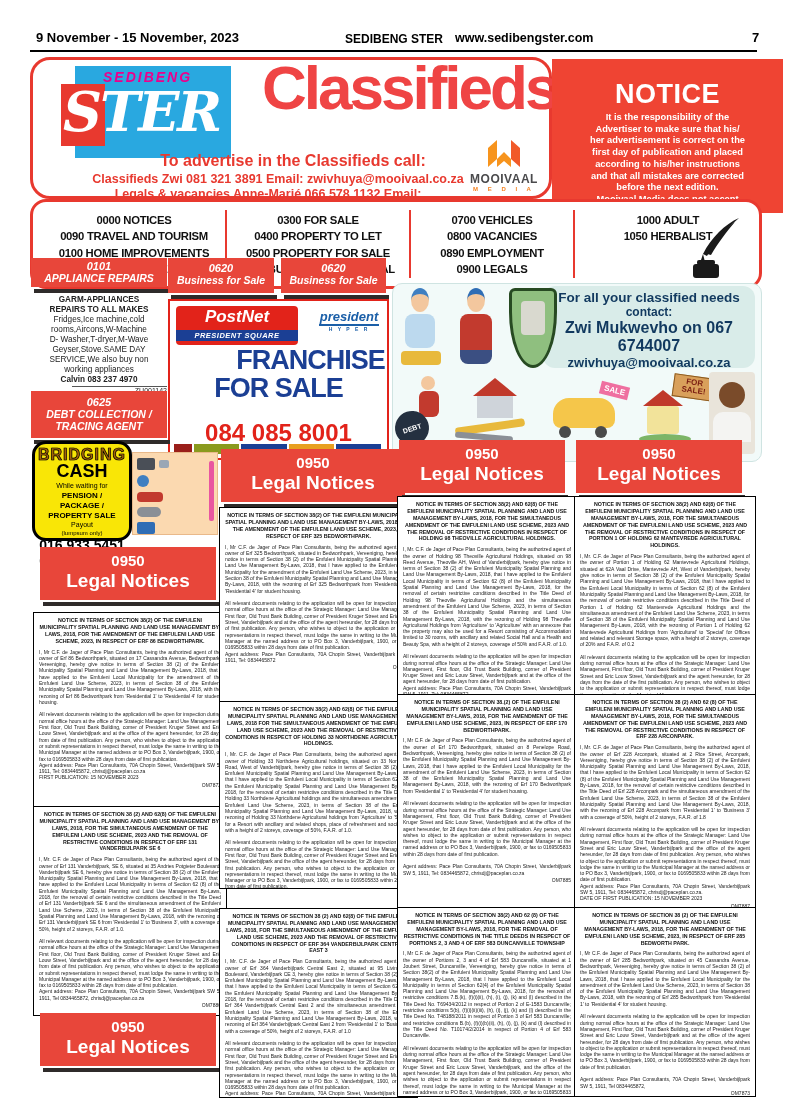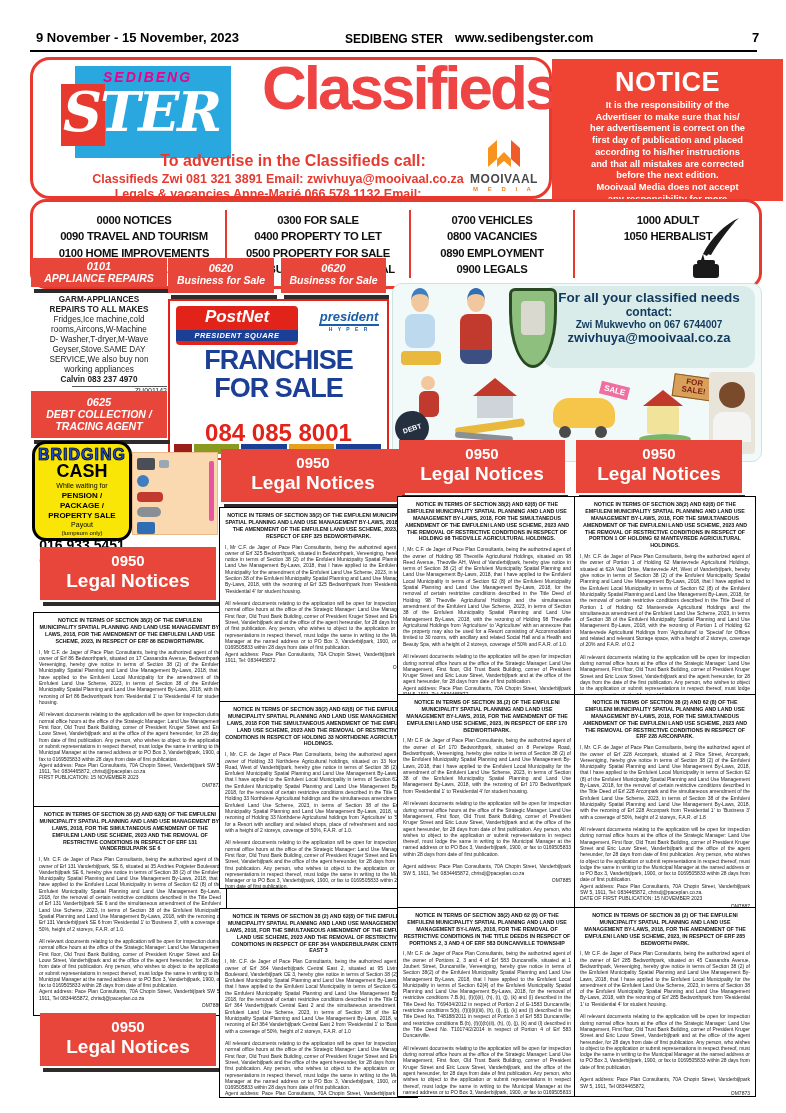--- a/index.html
+++ b/index.html
@@ -22,40 +22,40 @@
   .adv-call{position:absolute;left:60px;top:92px;width:400px;text-align:center;font-size:16px;
             font-weight:bold;color:#e8392f;}
   .contact1{position:absolute;left:30px;top:112px;width:430px;text-align:center;font-size:12.5px;
             font-weight:bold;color:#e8392f;}
   .contact2{position:absolute;left:0px;top:127px;width:470px;text-align:center;font-size:12.5px;
             font-weight:bold;color:#e8392f;}
   .moov{position:absolute;right:8px;bottom:4px;width:74px;text-align:center;}
   .moov .mname{font-size:12px;font-weight:bold;color:#4a4a4c;letter-spacing:.5px;}
   .moov .mmedia{font-size:6px;color:#f58220;letter-spacing:4px;font-weight:bold;}
   
-  .noticebox{background:#ef4433;color:#fff;text-align:center;padding-top:8px;}
+  .noticebox{background:#ef4433;color:#fff;text-align:center;padding-top:20px;}
   .noticebox .nt{font-size:27px;font-weight:bold;letter-spacing:.5px;}
   .noticebox .nb{font-size:9.3px;font-weight:bold;line-height:1.26;white-space:pre-line;margin-top:2px;}
   
   .indexbox{border:3px solid #e8392f;border-radius:16px;background:#fff;text-align:center;}
   .idxcol{position:absolute;top:8px;bottom:8px;border-right:2px solid #e8392f;padding:2px 0 0 10px;}
   .idxcol.last{border-right:none;}
   .idxcol div{font-size:11.3px;font-weight:bold;color:#101010;letter-spacing:-.3px;line-height:1.45;}
   
   .redhead{background:#e8463a;color:#fff;text-align:center;font-style:italic;}
   .redhead .c{font-size:11px;font-weight:bold;padding-top:2px;}
   .redhead .l{font-size:10.5px;font-weight:bold;line-height:1.15;}
   .underbar{background:#2f2b2a;height:4px;position:relative;left:3px;top:2px;}
   
   .garm{font-size:8.2px;text-align:center;line-height:1.22;color:#222;}
   .garm .b{font-weight:bold;}
   .garm .ref{text-align:right;font-size:7px;border-top:1px solid #555;width:70%;margin:1px 0 0 auto;}
   .bridging{background:#f9e606;border:3px solid #000;border-radius:14px;text-align:center;
             color:#000;padding-top:2px;}
-  .bridging .t1{font-size:16px;font-weight:bold;letter-spacing:1px;-webkit-text-stroke:.6px #000;color:#1d4ed8;text-shadow:0 0 1px #000;}
+  .bridging .t1{font-size:16px;font-weight:bold;letter-spacing:1px;-webkit-text-stroke:.6px #000;color:#a16207;text-shadow:0 0 1px #000;}
   .bridging .t2{font-size:18px;font-weight:bold;margin-top:-3px;}
   .bridging .s{font-size:7px;line-height:1.25;}
   .bridging .sb{font-size:8px;font-weight:bold;line-height:1.25;}
   .bridging .ph{font-size:14px;font-weight:bold;line-height:1.15;}
   .pinkad{background:#fbd9b0;border:1px solid #e9b98a;}
   .pinkad .row{display:flex;align-items:center;gap:4px;margin:5px 4px;}
   .pinkad .blob{border-radius:2px;}
   .pinkad .vbar{position:absolute;right:3px;top:8px;width:5px;height:60px;background:#e956a0;border-radius:2px;}
   
   .postnet{background:#fff;border:2px solid #e2231a;}
@@ -69,21 +69,21 @@
   .pn-fr{position:absolute;left:0;width:100%;text-align:center;color:#1b3f94;font-weight:bold;}
   .pn-phone{position:absolute;left:0;width:100%;text-align:center;color:#e2231a;font-weight:bold;font-size:24px;}
   .pn-strip{position:absolute;left:4px;bottom:4px;right:4px;height:10px;display:flex;}
   .pn-strip div{flex:1;margin-right:2px;}
   
   .bigad{background:#f2faf9;border:1px solid #cfe4e2;border-radius:10px;}
   .mintbox{position:absolute;right:6px;top:2px;width:212px;height:78px;background:#d9ece9;border-radius:12px;
            text-align:center;color:#11395f;font-weight:bold;padding-top:4px;}
   .mintbox .m1{font-size:13.5px;}
   .mintbox .m2{font-size:12px;}
-  .mintbox .m3{font-size:10px;}
+  .mintbox .m3{font-size:16px;}
   .mintbox .m4{font-size:13px;}
   .cartoon{position:absolute;}
   .head-c{border-radius:50%;background:#f3c79e;}
   .sign{background:#d9a05b;color:#7a1d12;font-weight:bold;text-align:center;border:1px solid #8a5a20;
         transform:rotate(8deg);font-size:8px;line-height:1.05;padding:2px 3px;}
   .saletag{background:#ef6fa0;color:#fff;font-weight:bold;font-size:8px;padding:2px 4px;transform:rotate(14deg);}
   .debtball{background:#243040;color:#fff;border-radius:50%;font-size:7px;font-weight:bold;
             display:flex;align-items:center;justify-content:center;transform:rotate(-18deg);}
   .shield{background:#8fbf7f;border:3px solid #274a22;border-radius:6px 6px 50% 50%/6px 6px 70% 70%;}
   .photo{background:#e9e4da;border-radius:4px;overflow:hidden;}
@@ -214,21 +214,21 @@
     <div class="underbar"></div>
   </div>
 
   <div class="abs postnet" style="left:168px;top:299px;width:217px;height:157px;">
     <div class="pn-band">PostNet</div>
     <div class="pn-sub">PRESIDENT SQUARE</div>
     <div class="pn-hyper">
       <div class="p1">president</div>
       <div class="p2">H Y P E R</div>
     </div>
-    <div class="pn-fr" style="top:44px;font-size:27px;letter-spacing:-1px;">FRANCHISE</div>
+    <div class="pn-fr" style="top:44px;font-size:27px;letter-spacing:-1px;padding-left:32px;">FRANCHISE</div>
     <div class="pn-fr" style="top:72px;font-size:27px;letter-spacing:-1px;">FOR SALE</div>
     <div class="pn-phone" style="top:118px;">084 085 8001</div>
     <div class="pn-strip">
       <div style="background:#9a1f1a;max-width:18px;"></div>
       <div style="background:#8a9a1e;"></div>
       <div style="background:#1b3f94;"></div>
       <div style="background:#e8a020;"></div>
       <div style="background:#1b3f94;"></div>
     </div>
   </div>

